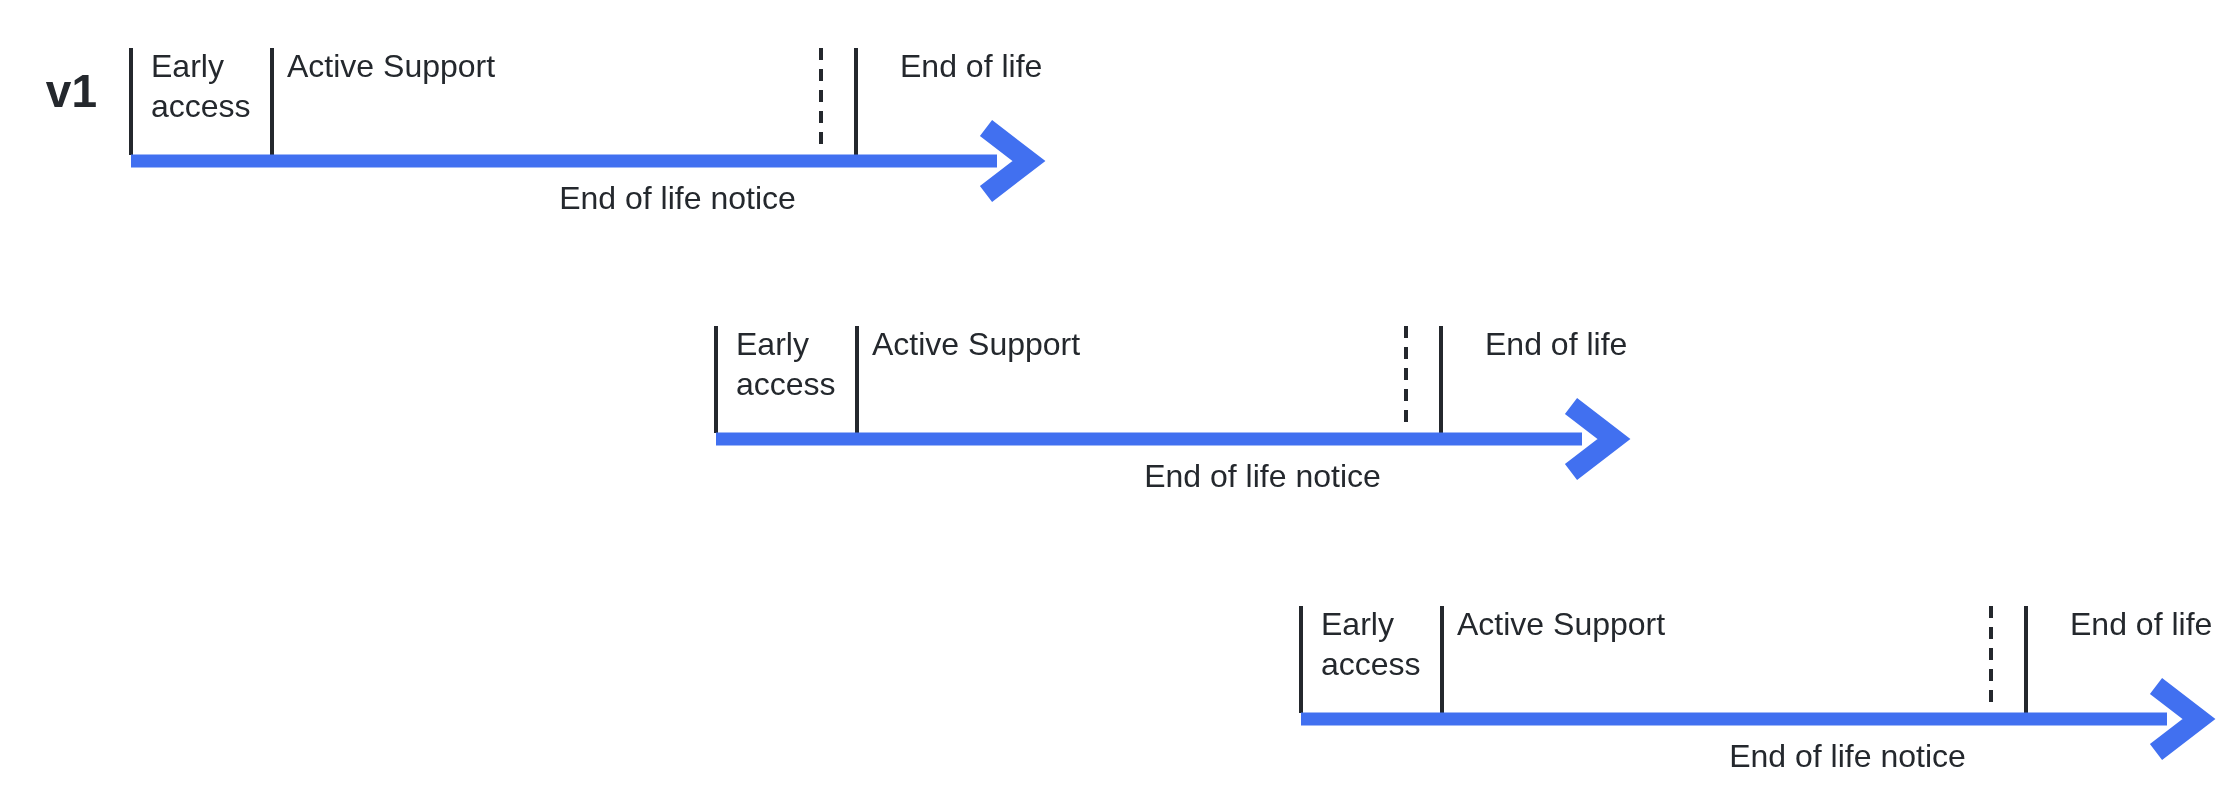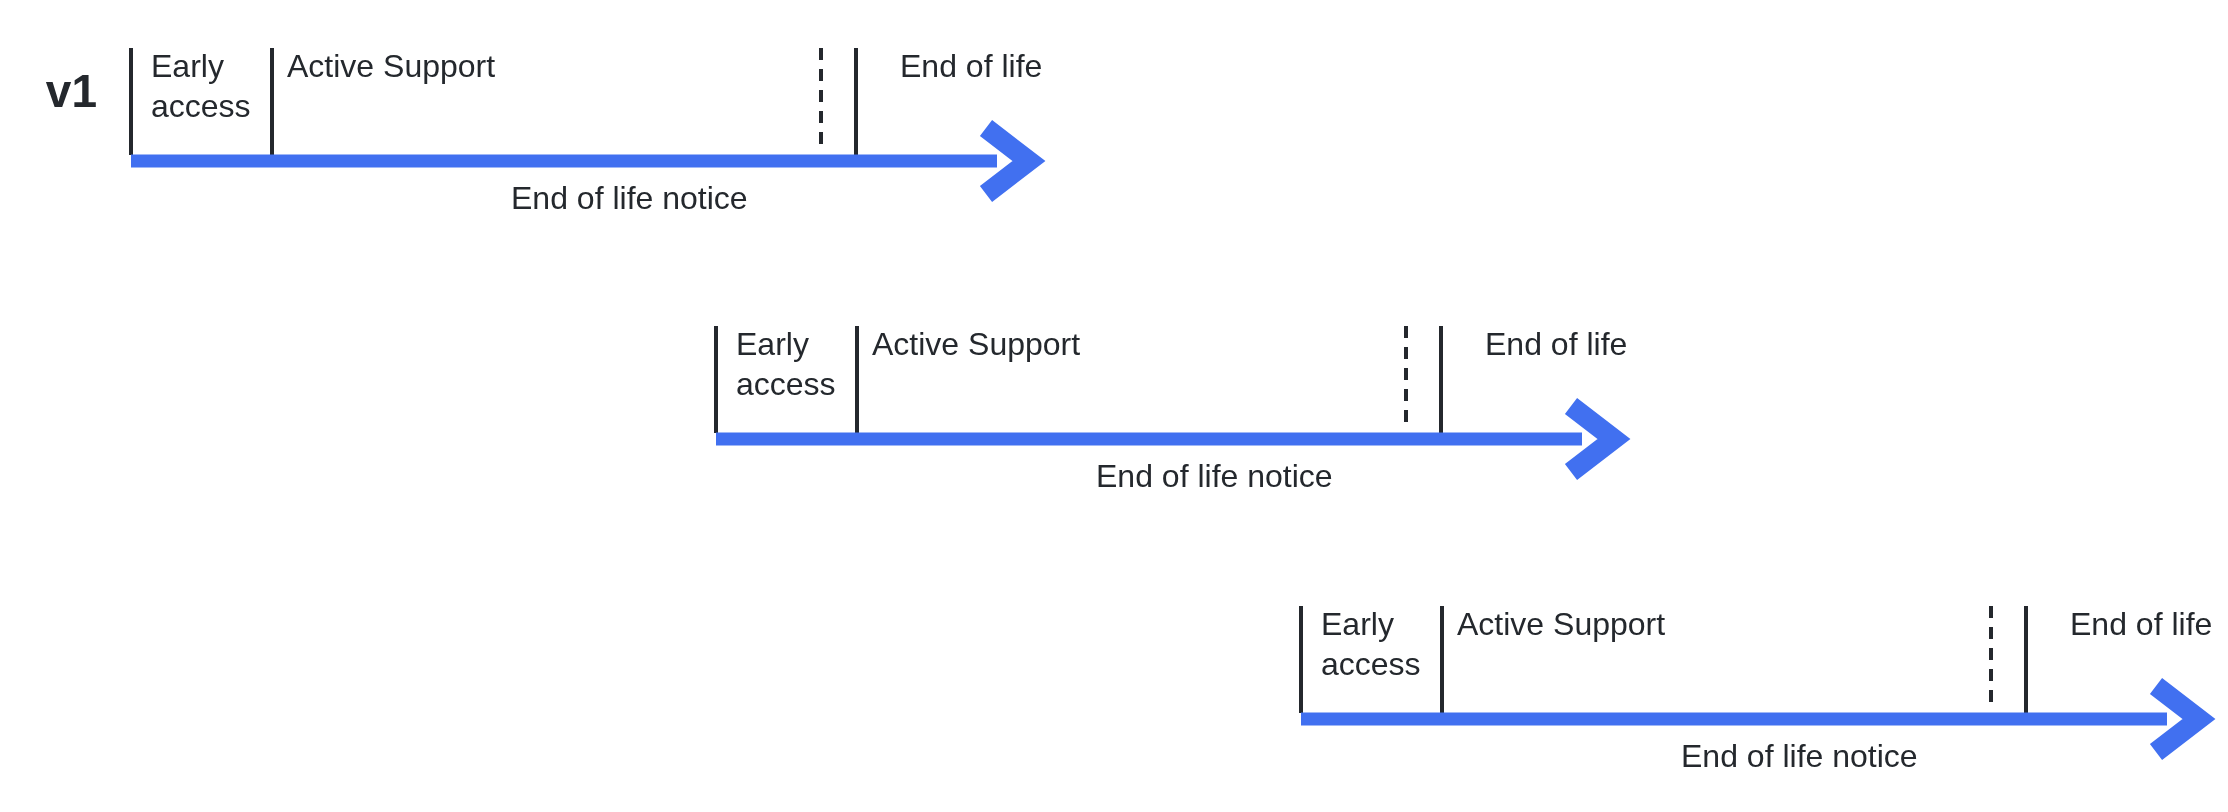--- a/index.html
+++ b/index.html
@@ -87,21 +87,21 @@
   }
   .eol {
     left: 744px;
     top: -2px;
     margin-left: 25px;
   }
   .notice {
     left: 380px;
     top: 130px;
     width: 333px;
-    text-align: left;
+    text-align: center;
   }
 </style>
 </head>
 <body>
 
 <div class="canvas">
 
   <div class="timeline tl-1">
     <div class="version">v1</div>
     <svg class="track" viewBox="0 0 920 170">

